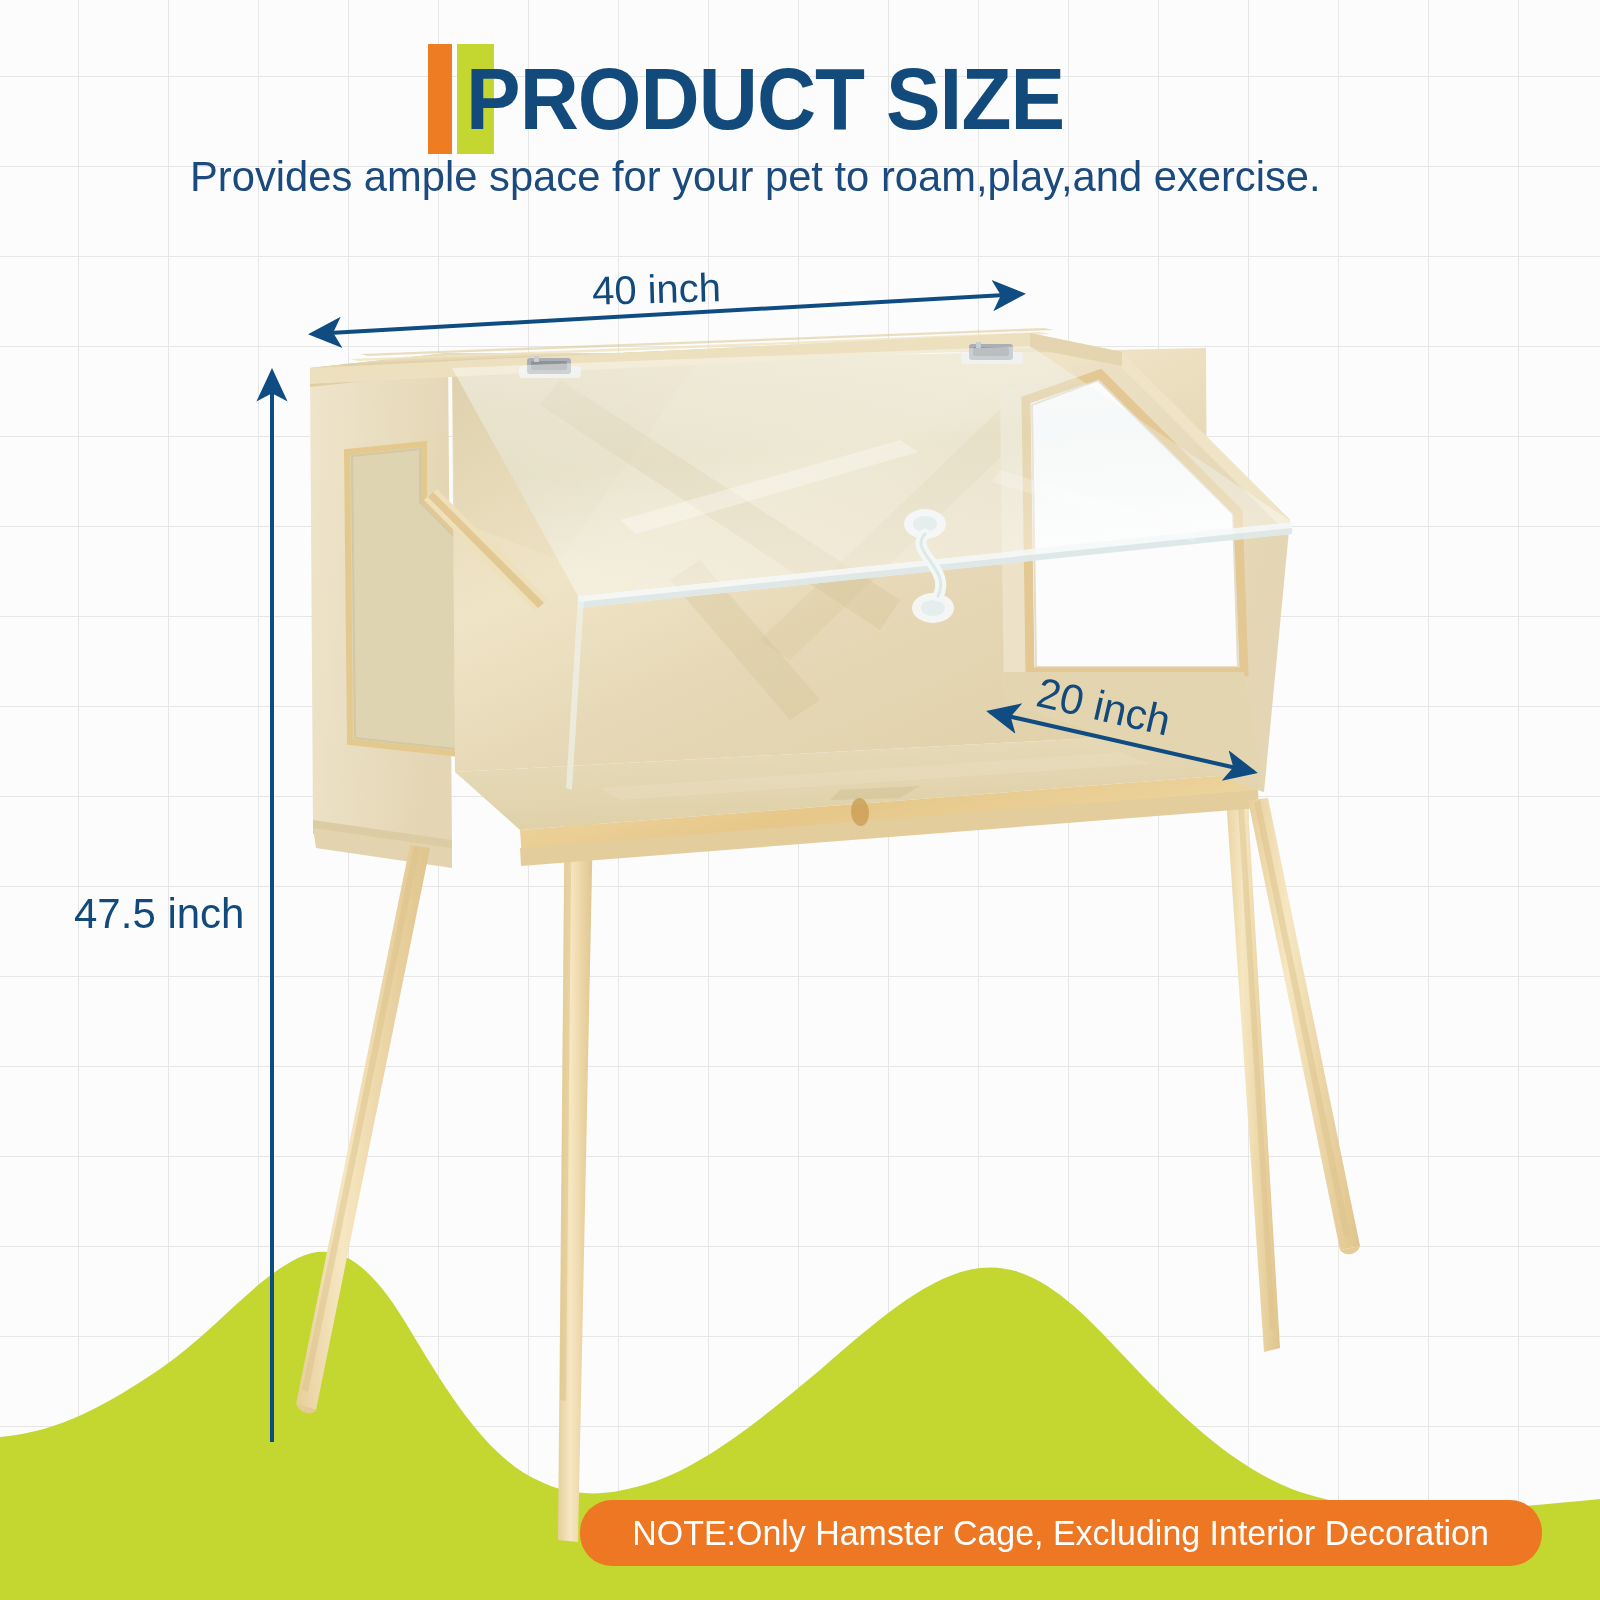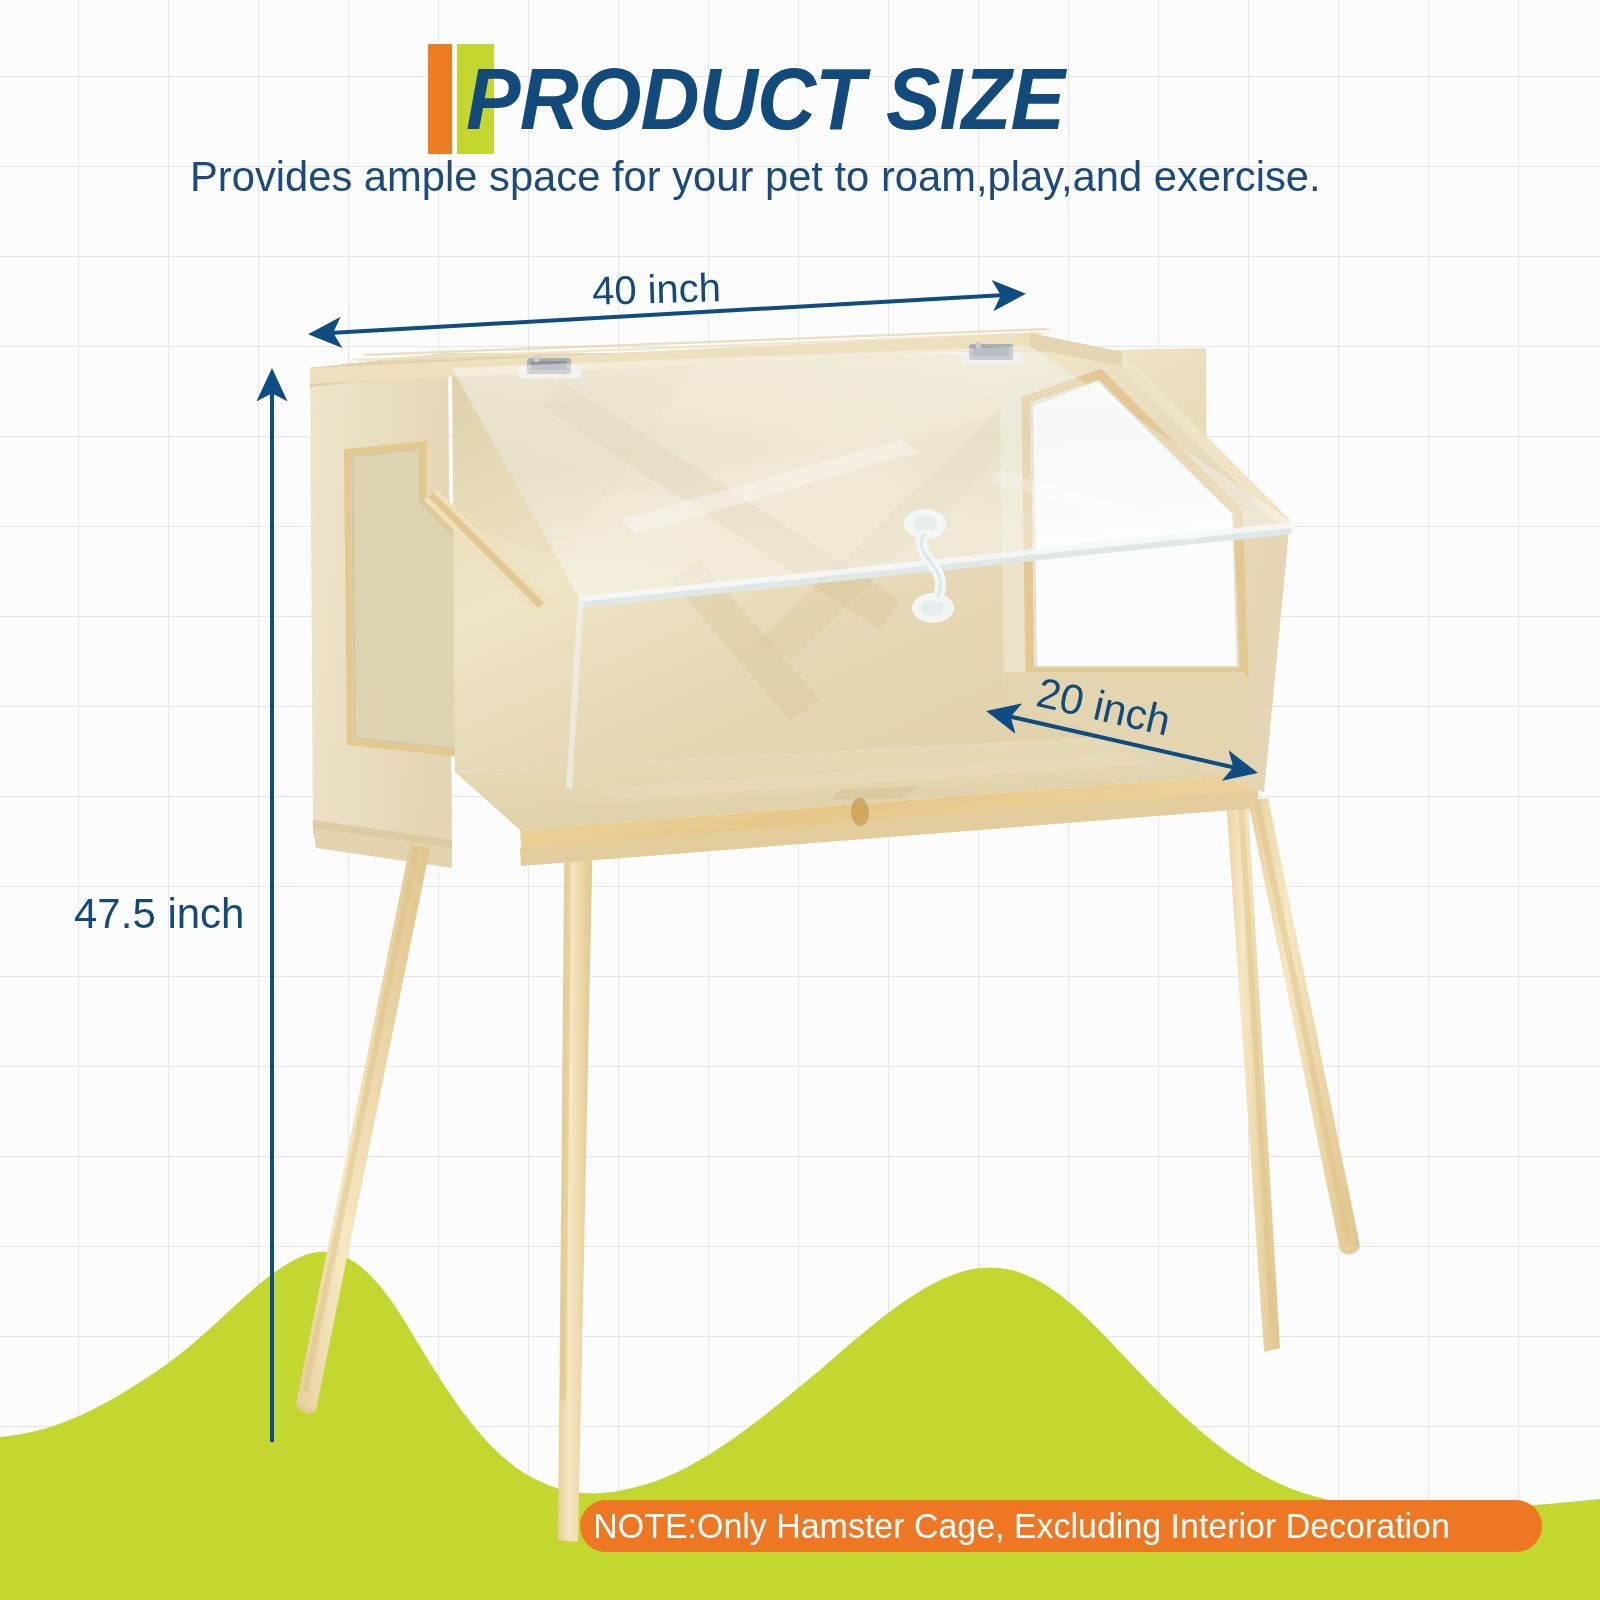--- a/index.html
+++ b/index.html
@@ -21,21 +21,21 @@
     background-size:90px 90px;
     background-position:-12px -14px;
     z-index:0;
   }
 
   
   #header{ position:absolute; left:0; top:0; width:1600px; height:230px; z-index:6; }
 
   #title-row{
     position:absolute; left:428px; top:44px;
-    display:flex; align-items:center;font-style:italic;
+    display:flex; align-items:center;
   }
   .accent-bar{ position:relative; width:66px; height:110px; margin-right:2px; flex:none; }
   .accent-orange{ position:absolute; left:0; top:0; width:24px; height:110px; background:#ED7C23; }
   .accent-green{ position:absolute; left:29px; top:0; width:37px; height:110px; background:#C3D730; }
 
   #product-title{
     position:relative; left:-30px;
     font-family:"Liberation Sans", sans-serif;
     font-size:88px; font-weight:bold;
     letter-spacing:-1px;
@@ -65,24 +65,24 @@
     white-space:nowrap;
     z-index:7;
   }
   #dim-width-label{ left:592px; top:267px; transform:rotate(-1.6deg); }
   #dim-depth-label{ left:1036px; top:683px; font-size:42px; transform:rotate(13deg); }
   #dim-height-label{ left:74px; top:890px; font-size:42px; }
 
   
   #note-banner{
     position:absolute; left:580px; top:1500px;
-    width:962px; height:52px;
+    width:962px; height:66px;
     background:#ED7723;
     border-radius:32px;
-    display:flex; align-items:center; justify-content:flex-start;
+    display:flex; align-items:center; justify-content:center;
     z-index:9;
   }
   #note-text{
     color:#ffffff; font-size:35px; white-space:nowrap;
     transform:scaleX(0.97);
   }
 </style>
 </head>
 <body>
 

